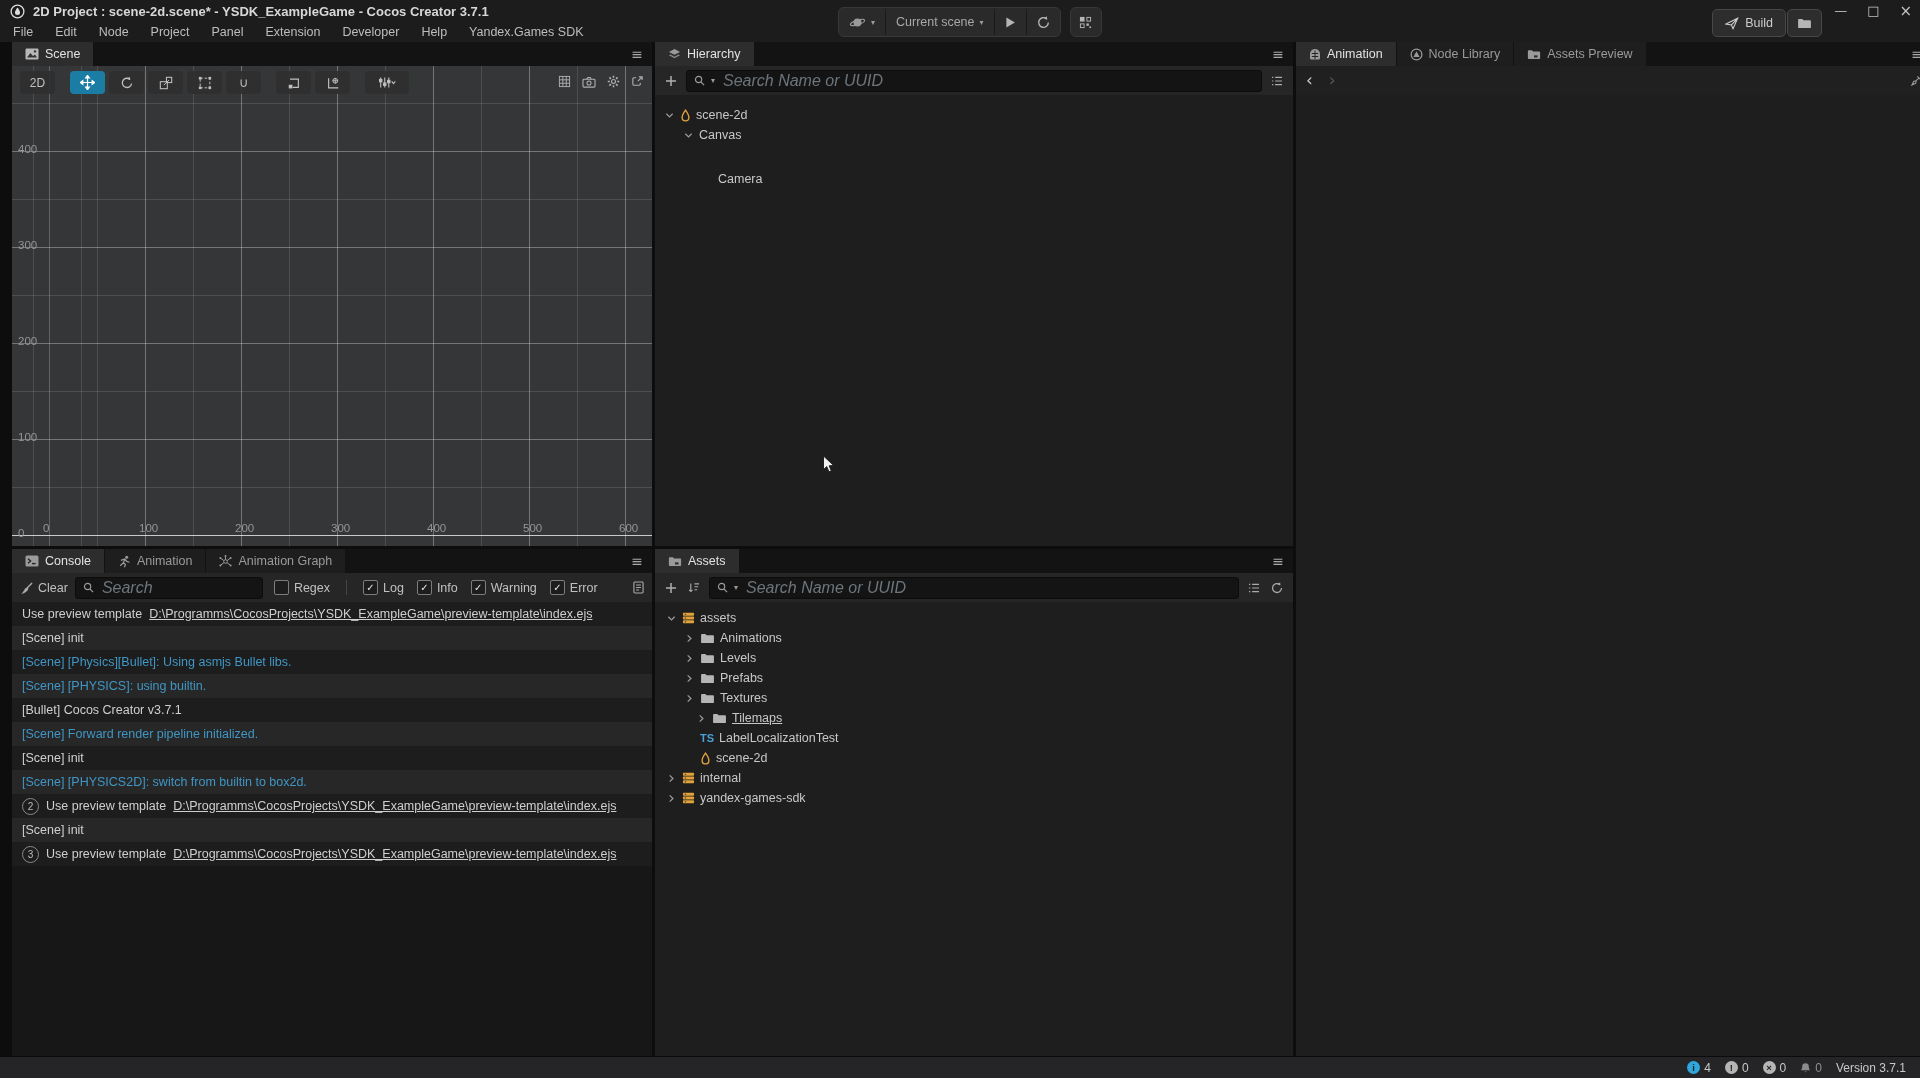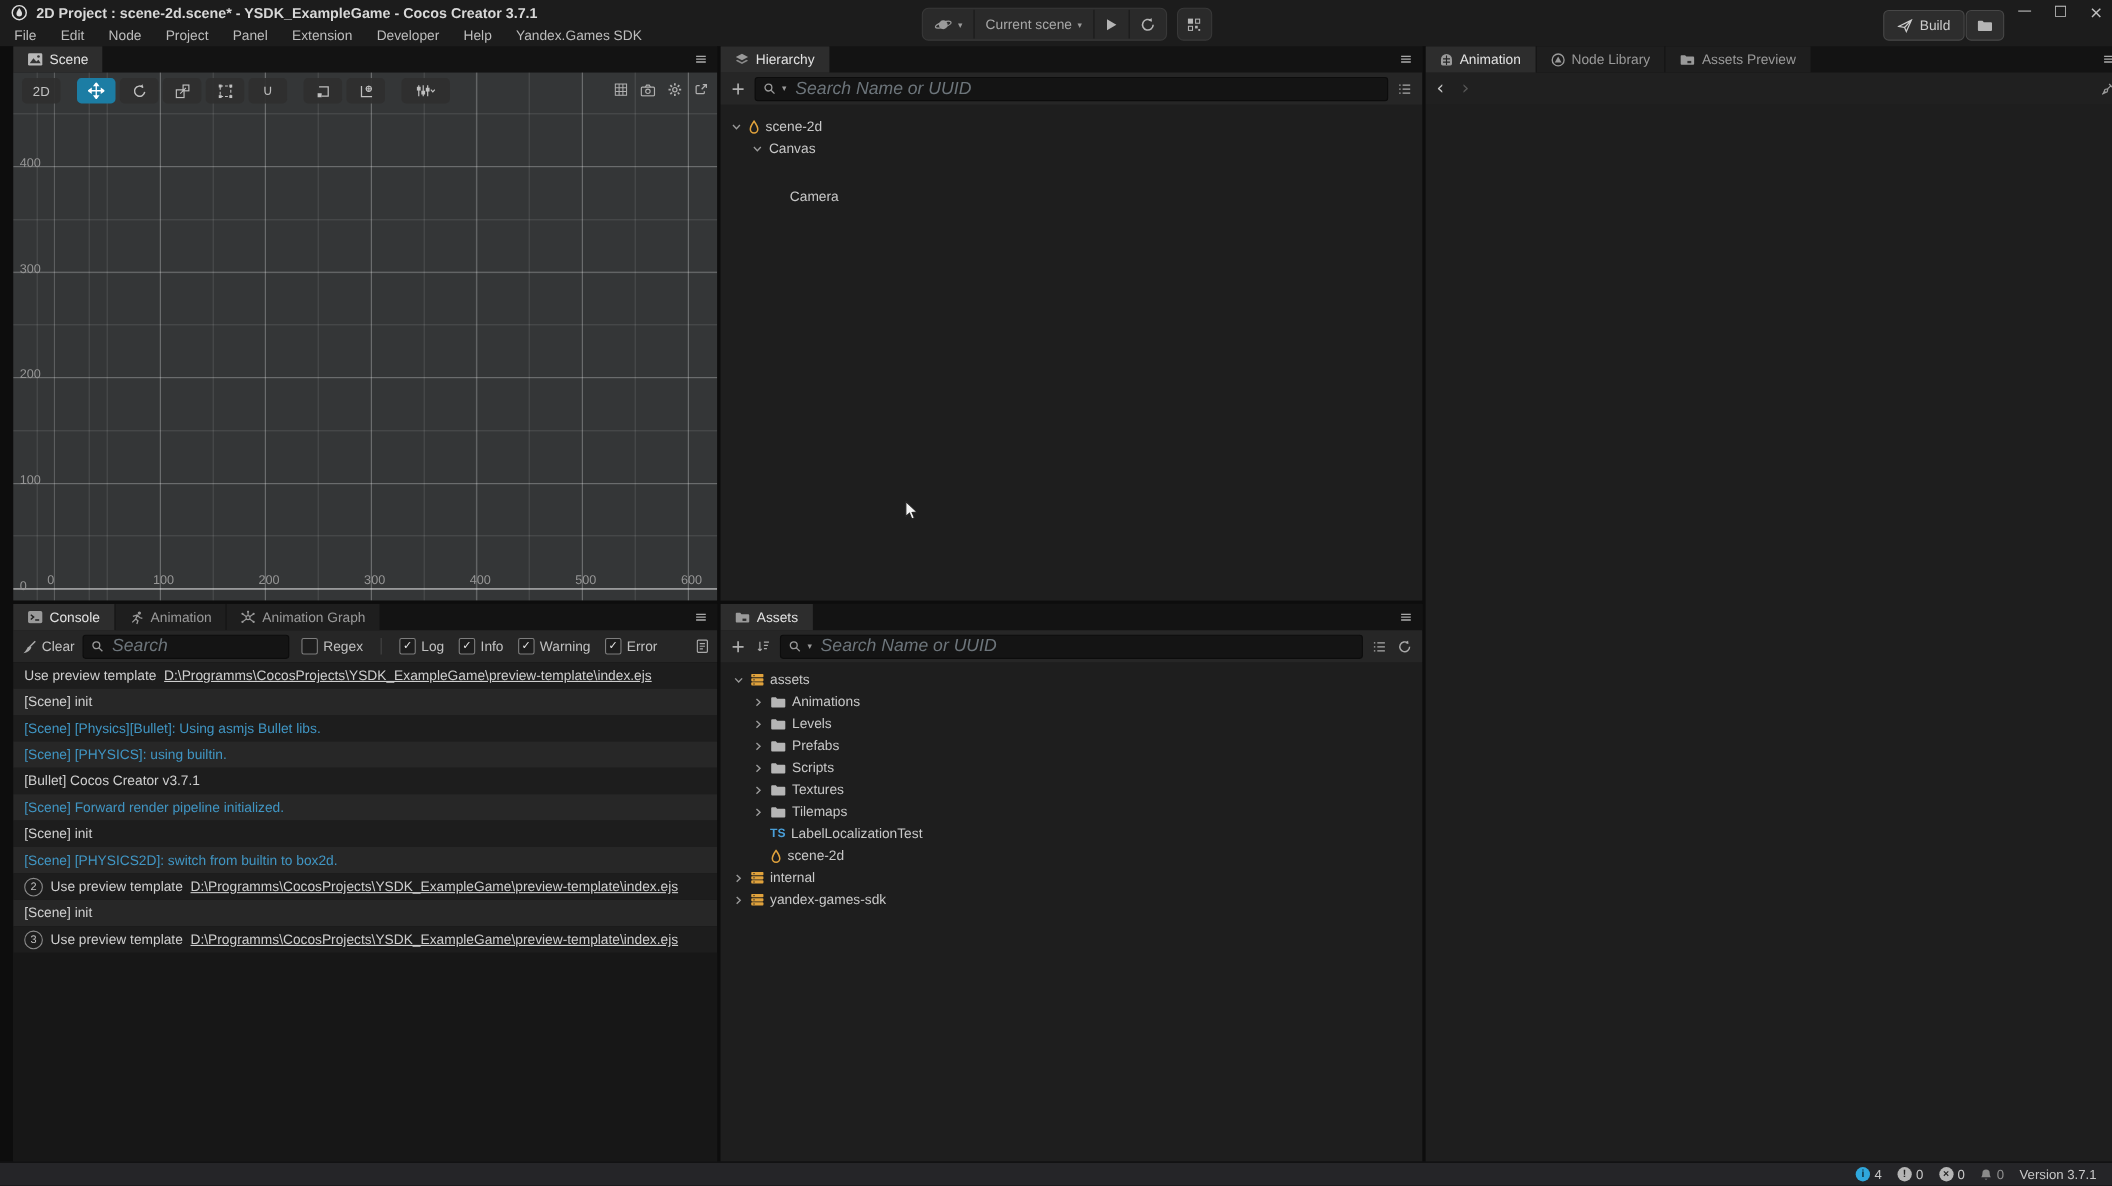--- a/index.html
+++ b/index.html
@@ -690,38 +690,23 @@
               <svg width="9" height="9" viewBox="0 0 10 10">
                 <path d="M3 1.5 L6.6 5 L3 8.5" fill="none" stroke="#9a9a9a" stroke-width="1.4"></path>
               </svg>
             </span>
           </span>
           <span class="ico">
             <svg width="15" height="11" viewBox="0 0 16 12">
               <path d="M1 2 a1 1 0 0 1 1-1 h3.6 l1.3 1.5 H14 a1 1 0 0 1 1 1 V10 a1 1 0 0 1 -1 1 H2 a1 1 0 0 1 -1-1Z" fill="#b5b5b5"></path>
             </svg>
           </span>
-          <span>Scripts</span>
-        </div>
-        <div class="tree-row" style="padding-left: 28px;">
-          <span class="tree-chevron">
-            <span class="ico">
-              <svg width="9" height="9" viewBox="0 0 10 10">
-                <path d="M3 1.5 L6.6 5 L3 8.5" fill="none" stroke="#9a9a9a" stroke-width="1.4"></path>
-              </svg>
-            </span>
-          </span>
-          <span class="ico">
-            <svg width="15" height="11" viewBox="0 0 16 12">
-              <path d="M1 2 a1 1 0 0 1 1-1 h3.6 l1.3 1.5 H14 a1 1 0 0 1 1 1 V10 a1 1 0 0 1 -1 1 H2 a1 1 0 0 1 -1-1Z" fill="#b5b5b5"></path>
-            </svg>
-          </span>
           <span>Textures</span>
         </div>
-        <div class="tree-row" style="padding-left: 28px;">
+        <div class="tree-row" style="padding-left: 40px; text-decoration: underline;">
           <span class="tree-chevron">
             <span class="ico">
               <svg width="9" height="9" viewBox="0 0 10 10">
                 <path d="M3 1.5 L6.6 5 L3 8.5" fill="none" stroke="#9a9a9a" stroke-width="1.4"></path>
               </svg>
             </span>
           </span>
           <span class="ico">
             <svg width="15" height="11" viewBox="0 0 16 12">
               <path d="M1 2 a1 1 0 0 1 1-1 h3.6 l1.3 1.5 H14 a1 1 0 0 1 1 1 V10 a1 1 0 0 1 -1 1 H2 a1 1 0 0 1 -1-1Z" fill="#b5b5b5"></path>

